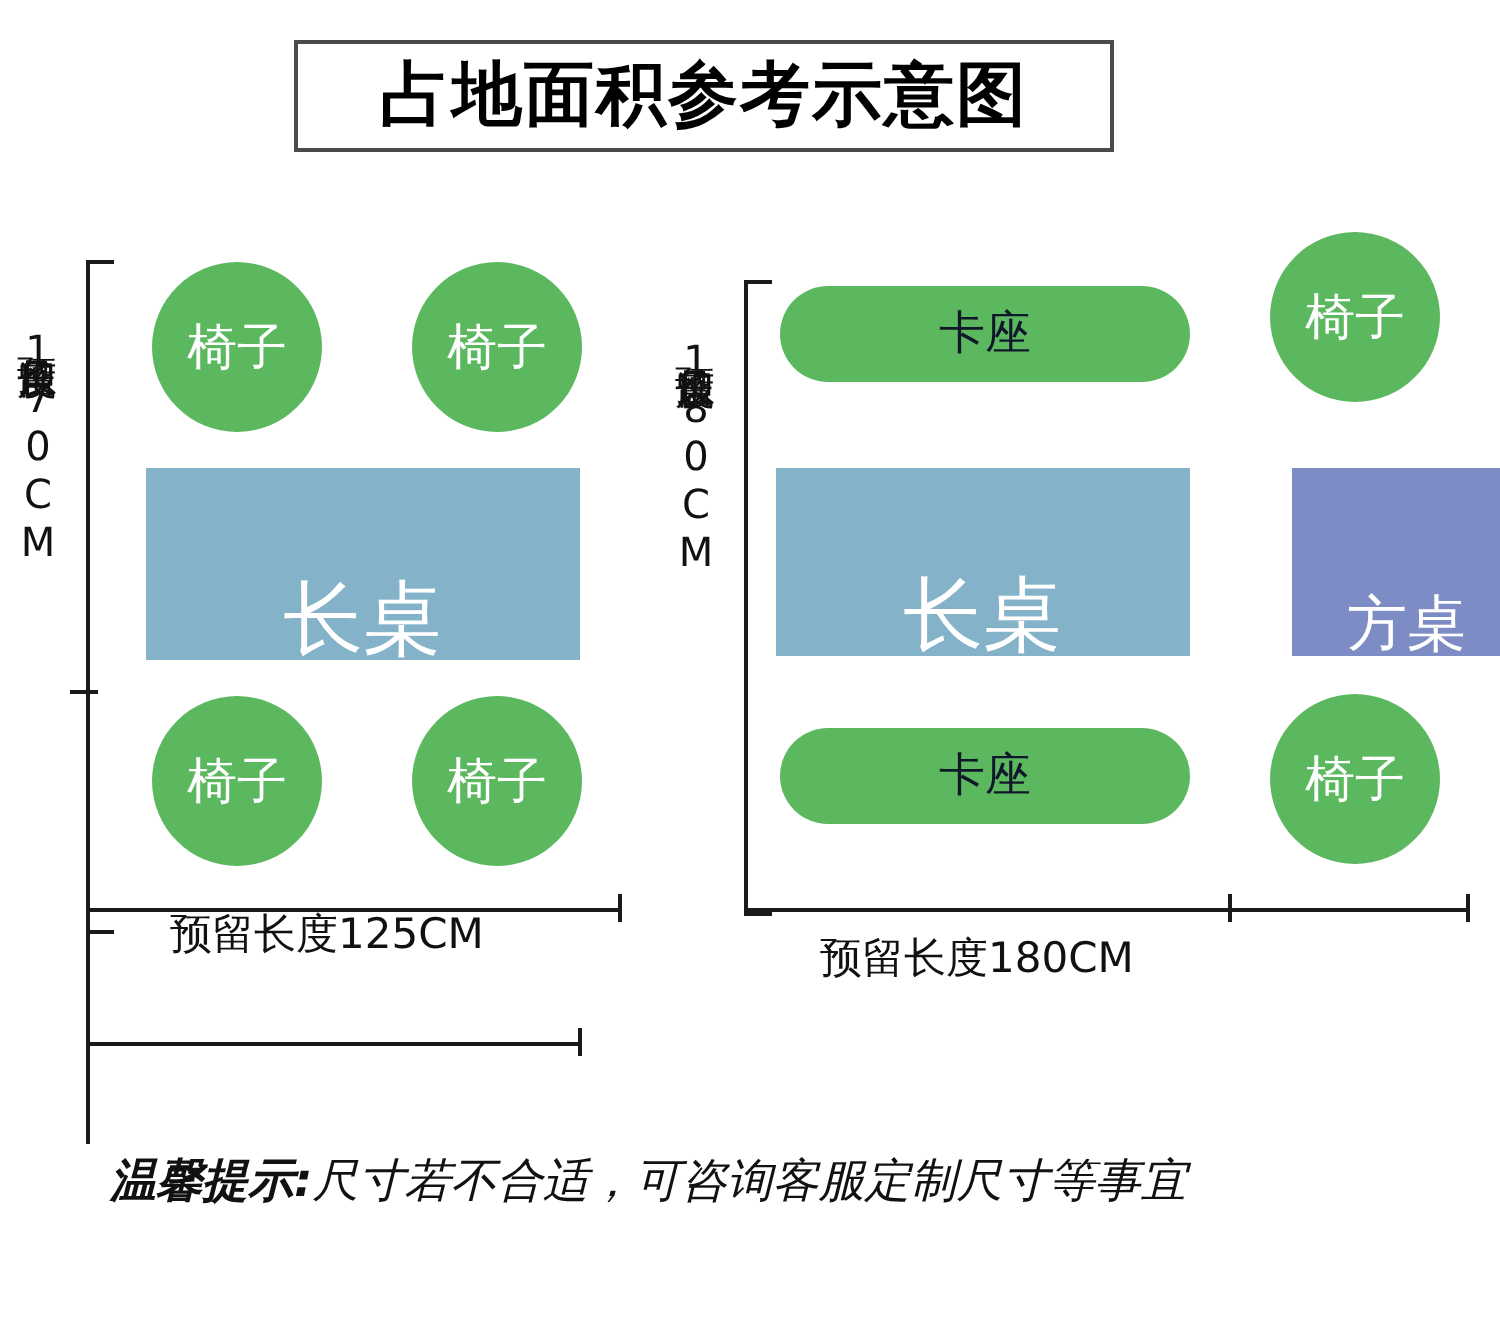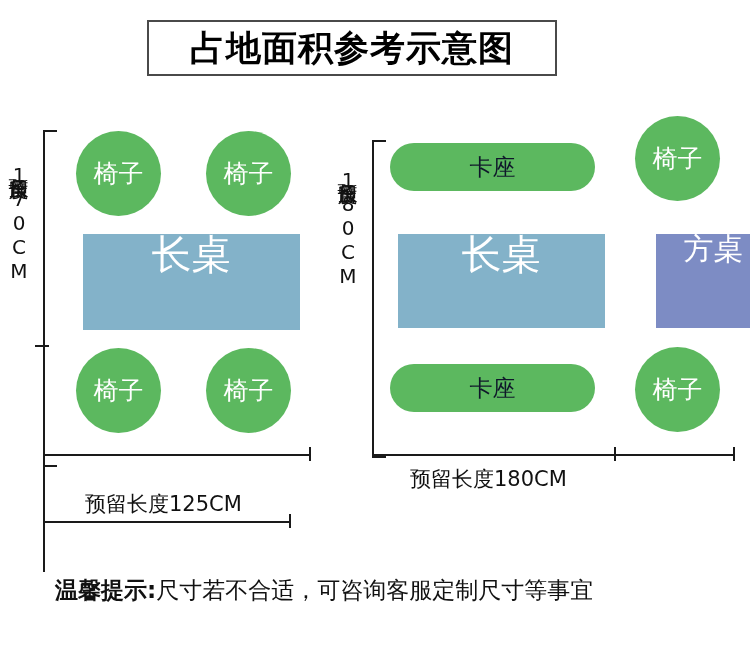--- a/index.html
+++ b/index.html
@@ -59,26 +59,25 @@
     align-items: center;
     justify-content: center;
     color: #0f172a;
     font-size: 23px;
     line-height: 1;
     white-space: nowrap;
   }
   .table-long, .table-square {
     position: absolute;
     display: flex;
-    align-items: flex-start;
+    align-items: flex-end;
     justify-content: center;
     color: #ffffff;
     line-height: 1;
     white-space: nowrap;
-    margin-left: 10px;
   }
   .table-long { font-size: 40px; }
   .table-square { font-size: 30px; }
 
   
   .dim-v {
     position: absolute;
     width: 2px;
     background: #1a1a1a;
   }
@@ -118,20 +117,21 @@
   }
 
   
   .note {
     position: absolute;
     left: 55px;
     top: 575px;
     font-size: 23px;
     color: #111111;
     white-space: nowrap;
+    font-style: italic;
   }
   .note b { font-weight: bold; }
 </style>
 </head>
 <body>
 
 <div id="canvas">
 
   <div class="title-box">
     <span class="title-text">占地面积参考示意图</span>
@@ -156,21 +156,21 @@
 
   <div class="chair" style="left:76px; top:348px; width:85px; height:85px; background:#5cb85f;">
     <span>椅子</span>
   </div>
   <div class="chair" style="left:206px; top:348px; width:85px; height:85px; background:#5cb85f;">
     <span>椅子</span>
   </div>
 
   <div class="dim-h" style="left:43px; top:454px; width:268px;"></div>
   <div class="tick-v" style="left:309px; top:447px;"></div>
-  <div class="dim-label-h" style="left:85px; top:490px;">预留长度125CM</div>
+  <div class="dim-label-h" style="left:85px; top:453px;">预留长度125CM</div>
 
   <div class="dim-h" style="left:43px; top:521px; width:248px;"></div>
   <div class="tick-v" style="left:289px; top:514px;"></div>
   <div class="dim-v" style="left:43px; top:454px; height:118px;"></div>
 
   <div class="dim-v" style="left:372px; top:140px; height:318px;"></div>
   <div class="tick-h" style="left:372px; top:140px;"></div>
   <div class="tick-h" style="left:372px; top:456px;"></div>
   <div class="dim-label-v" style="left:337px; top:168px;">预留长度180CM</div>
 

